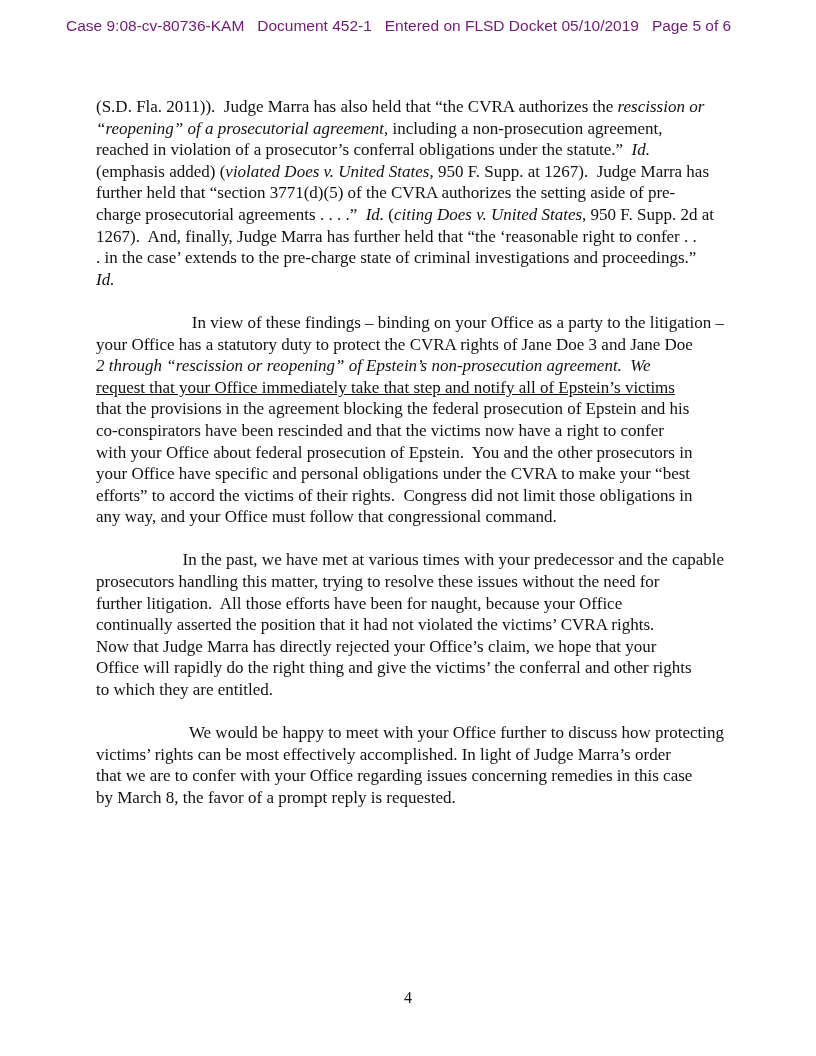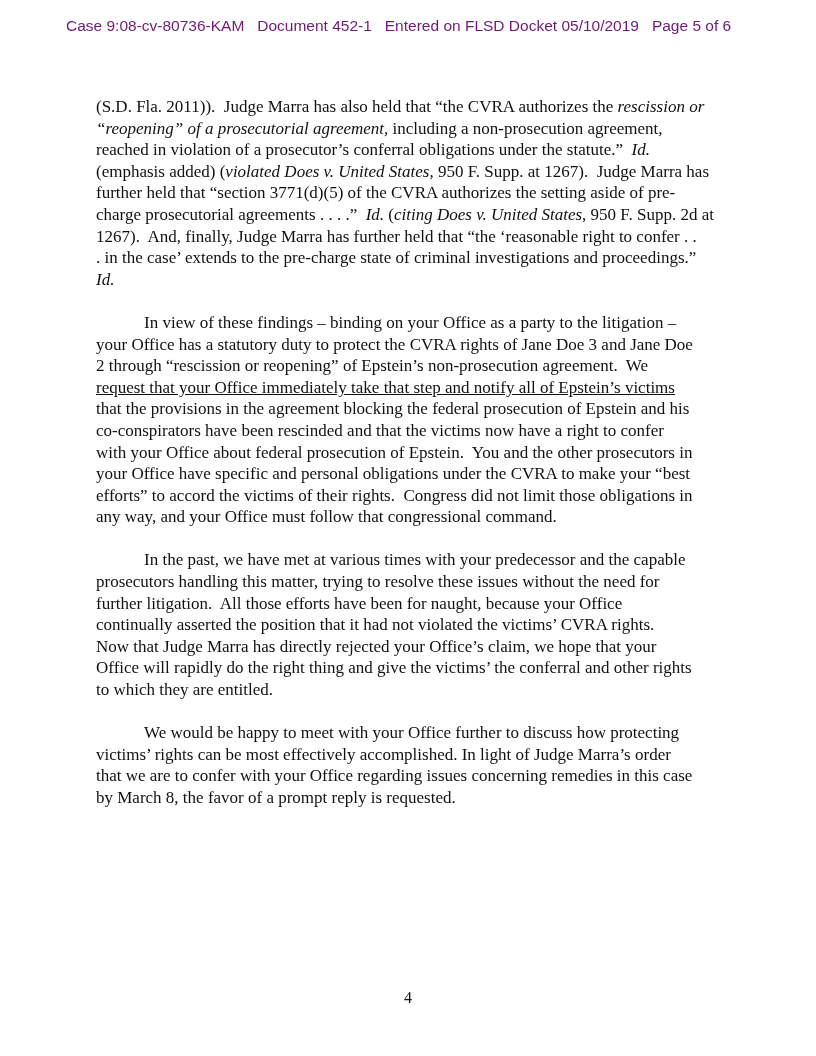--- a/index.html
+++ b/index.html
@@ -35,20 +35,21 @@
     }
     .para {
       margin: 0 0 21.6px 0;
     }
     .line {
       display: block;
       white-space: nowrap;
     }
     .indent-first {
       padding-left: 48px;
+      text-align: right;
     }
     i { font-style: italic; }
     .page-num {
       position: absolute;
       top: 989px;
       left: 0;
       width: 816px;
       text-align: center;
       font-family: "Liberation Serif", serif;
       font-size: 16px;
@@ -68,21 +69,21 @@
       <span class="line"><span style="white-space: pre;">(emphasis added) (</span><i style="white-space: pre;">violated Does v. United States</i><span style="white-space: pre;">, 950 F. Supp. at 1267).  Judge Marra has</span></span>
       <span class="line"><span style="white-space: pre;">further held that “section 3771(d)(5) of the CVRA authorizes the setting aside of pre-</span></span>
       <span class="line"><span style="white-space: pre;">charge prosecutorial agreements . . . .”  </span><i style="white-space: pre;">Id.</i><span style="white-space: pre;"> (</span><i style="white-space: pre;">citing Does v. United States</i><span style="white-space: pre;">, 950 F. Supp. 2d at</span></span>
       <span class="line"><span style="white-space: pre;">1267).  And, finally, Judge Marra has further held that “the ‘reasonable right to confer . .</span></span>
       <span class="line"><span style="white-space: pre;">. in the case’ extends to the pre-charge state of criminal investigations and proceedings.”</span></span>
       <span class="line"><i style="white-space: pre;">Id.</i></span>
     </div>
     <div class="para">
       <span class="line indent-first"><span style="white-space: pre;">In view of these findings – binding on your Office as a party to the litigation –</span></span>
       <span class="line"><span style="white-space: pre;">your Office has a statutory duty to protect the CVRA rights of Jane Doe 3 and Jane Doe</span></span>
-      <span class="line"><span style="white-space: pre;">2 through “rescission or reopening” of Epstein’s non-prosecution agreement.  We</span></span>
+      <span class="line"><span style="white-space: pre; font-style: italic;">2 through “rescission or reopening” of Epstein’s non-prosecution agreement.  We</span></span>
       <span class="line"><span style="white-space: pre; text-decoration: underline;">request that your Office immediately take that step and notify all of Epstein’s victims</span></span>
       <span class="line"><span style="white-space: pre;">that the provisions in the agreement blocking the federal prosecution of Epstein and his</span></span>
       <span class="line"><span style="white-space: pre;">co-conspirators have been rescinded and that the victims now have a right to confer</span></span>
       <span class="line"><span style="white-space: pre;">with your Office about federal prosecution of Epstein.  You and the other prosecutors in</span></span>
       <span class="line"><span style="white-space: pre;">your Office have specific and personal obligations under the CVRA to make your “best</span></span>
       <span class="line"><span style="white-space: pre;">efforts” to accord the victims of their rights.  Congress did not limit those obligations in</span></span>
       <span class="line"><span style="white-space: pre;">any way, and your Office must follow that congressional command.</span></span>
     </div>
     <div class="para">
       <span class="line indent-first"><span style="white-space: pre;">In the past, we have met at various times with your predecessor and the capable</span></span>

